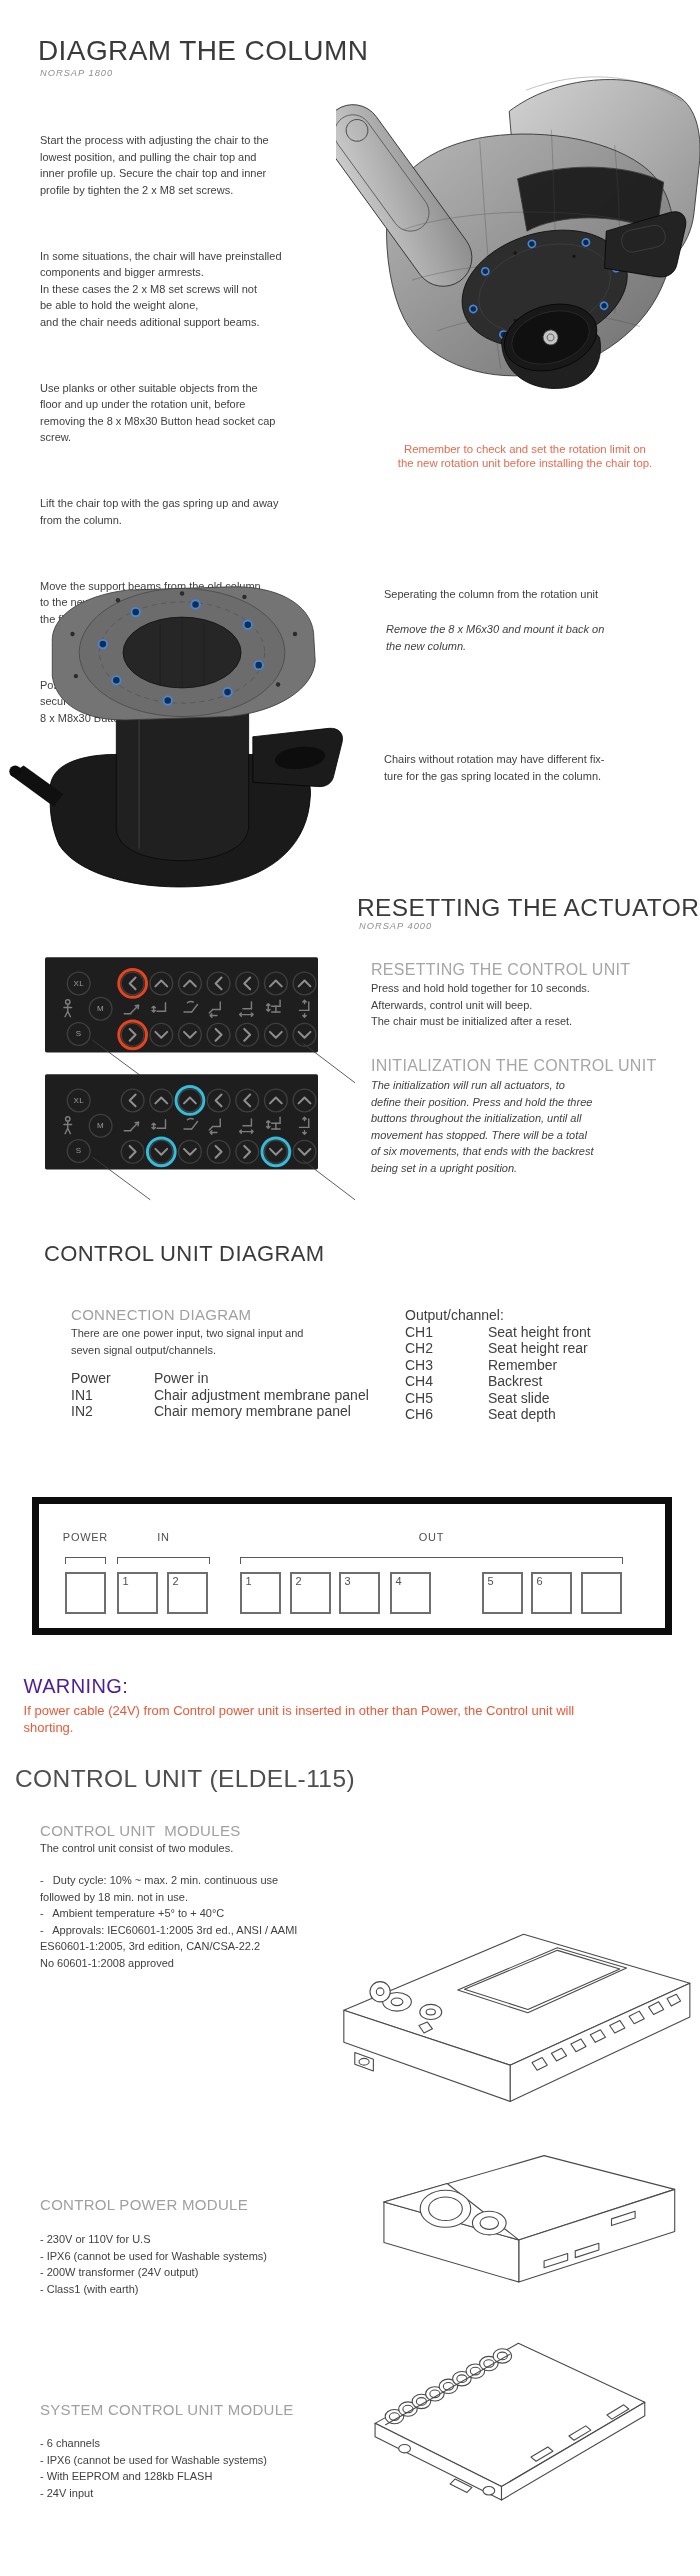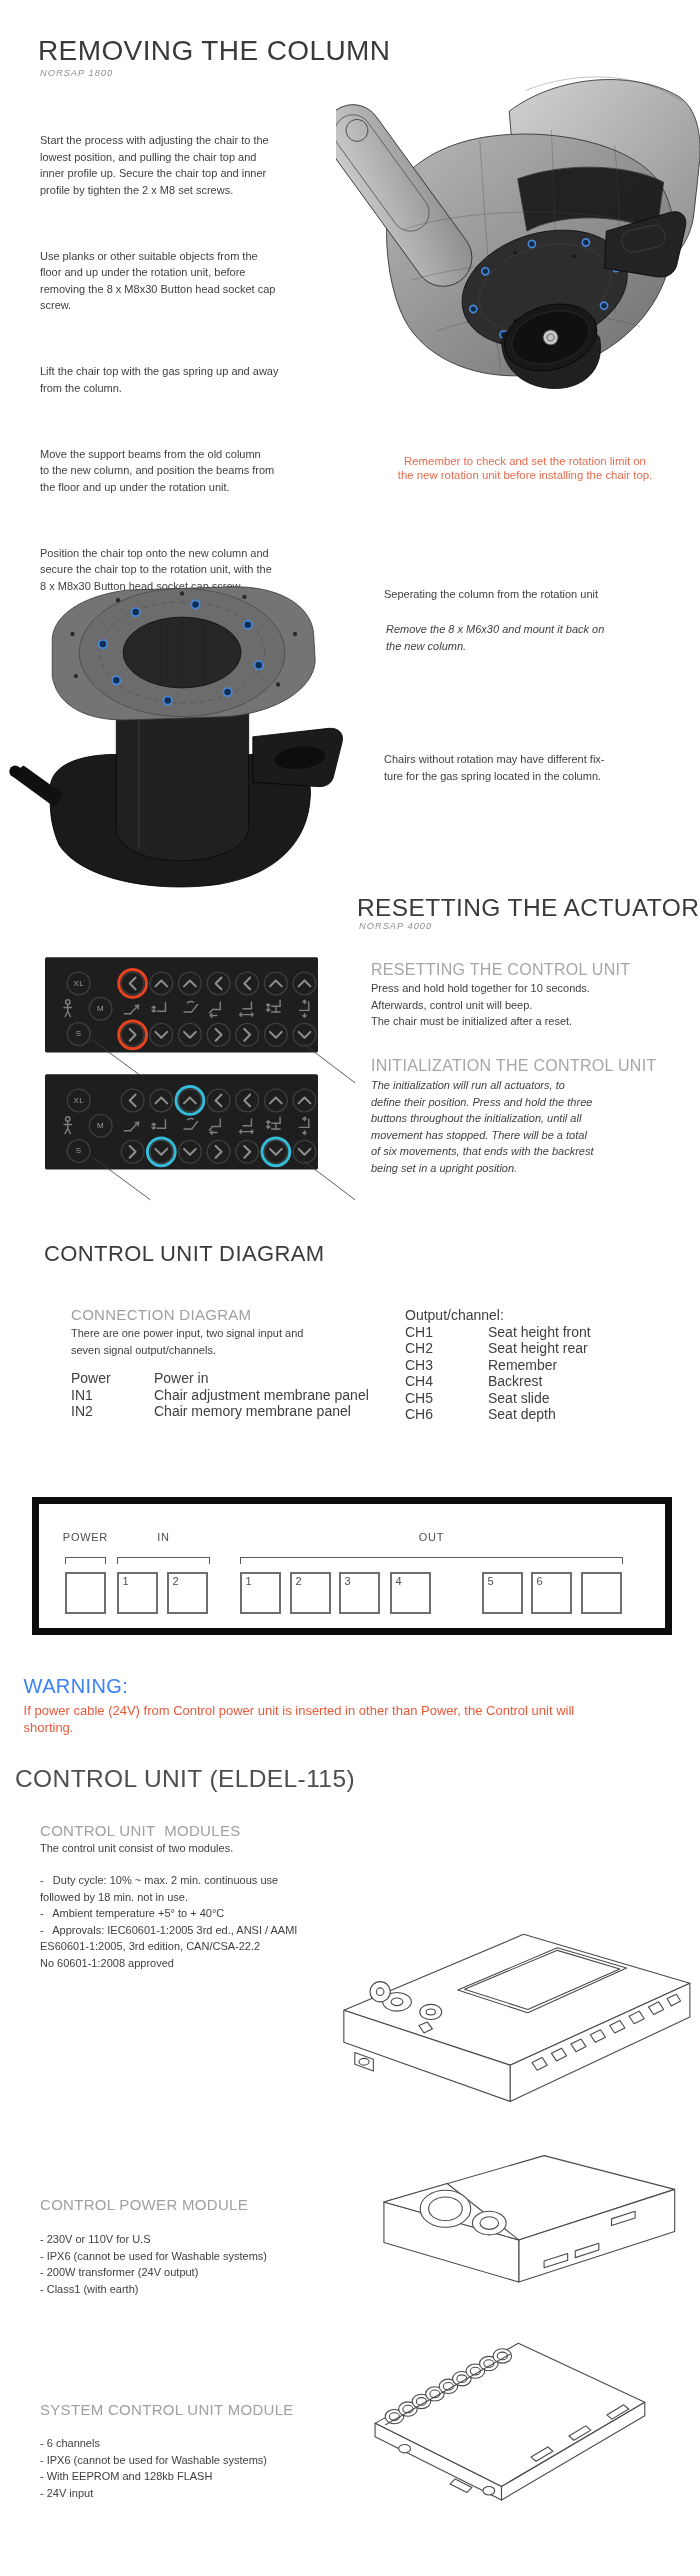--- a/index.html
+++ b/index.html
@@ -8,23 +8,23 @@
   .abs{position:absolute;}
   .h1{font-size:28px;color:#3a3a3a;letter-spacing:0.4px;font-weight:400;white-space:pre;}
   .h1b{font-size:24.5px;color:#3a3a3a;letter-spacing:0.4px;font-weight:400;white-space:pre;}
   .subtitle{font-style:italic;font-size:9.3px;color:#8f8f8f;letter-spacing:1px;white-space:pre;}
   .body{font-size:11px;line-height:16.5px;color:#3f3f3f;white-space:pre-wrap;}
   .body p{margin:0 0 16.5px 0;white-space:pre-wrap;}
   .grayhead{font-size:16px;color:#a6a6a6;letter-spacing:0.3px;white-space:pre;}
   .grayhead2{font-size:15px;color:#a0a0a0;letter-spacing:0.3px;white-space:pre;}
   .bighead2{font-size:22px;color:#3a3a3a;letter-spacing:0.4px;white-space:pre;}
   .sechead{font-size:24.5px;color:#4e4e4e;letter-spacing:0.4px;white-space:pre;}
-  .caption{font-size:11.4px;line-height:14px;color:#e76a4d;text-align:center;white-space:pre-wrap;margin-top:12px;}
+  .caption{font-size:11.4px;line-height:14px;color:#e76a4d;text-align:center;white-space:pre-wrap;}
   .italic{font-style:italic;}
-  .warn-title{font-size:20px;color:#3b82f6;letter-spacing:0.4px;white-space:pre;}
+  .warn-title{font-size:20px;color:#4c1d95;letter-spacing:0.4px;white-space:pre;}
   .warn-body{font-size:13px;line-height:17.3px;color:#e85a3a;white-space:pre-wrap;}
   .io-row{display:flex;font-size:14px;line-height:16.5px;color:#3f3f3f;}
   .io-label{width:83px;flex:0 0 83px;}
   
   #diag-box{left:32px;top:1497px;width:640px;height:138px;border:7.6px solid #0c0c0c;box-sizing:border-box;}
   .diag-inner{position:relative;width:100%;height:100%;}
   .diag-label{position:absolute;top:27px;font-size:11px;color:#4f4f4f;letter-spacing:0.7px;text-align:center;white-space:pre;}
   .bracket{position:absolute;top:53px;height:6.8px;border-top:1.7px solid #5a5a5a;border-left:1.7px solid #5a5a5a;border-right:1.7px solid #5a5a5a;box-sizing:border-box;}
   .port{position:absolute;top:68px;width:41px;height:42px;border:2.5px solid #6e6e6e;box-sizing:border-box;}
   .port span{display:block;font-size:11px;color:#4f4f4f;margin:0.8px 0 0 3.4px;}
@@ -36,28 +36,33 @@
   .hl-o{fill:none;stroke:#e8431f;stroke-width:3.5;}
   .hl-c{fill:none;stroke:#35bcd9;stroke-width:3.5;}
   .leader{stroke:#3f3f3f;stroke-width:1;fill:none;}
   .lineartW{stroke:#4a4a4a;stroke-width:1.3;fill:#ffffff;stroke-linejoin:round;}
 </style>
 </head>
 <body>
 
 <div id="page">
 
-  <div class="abs h1" style="left:38px;top:35px;">REMOVING THE COLUMN</div>
+  <div class="abs h1" style="left:38px;top:35px;">DIAGRAM THE COLUMN</div>
   <div class="abs subtitle" style="left:40px;top:68px;">NORSAP 1800</div>
 
   <div class="abs body" style="left:40px;top:99px;width:312px;">
     <p>Start the process with adjusting the chair to the
 lowest position, and pulling the chair top and
 inner profile up. Secure the chair top and inner
 profile by tighten the 2 x M8 set screws.</p>
+    <p>In some situations, the chair will have preinstalled
+components and bigger armrests.
+In these cases the 2 x M8 set screws will not
+be able to hold the weight alone,
+and the chair needs aditional support beams.</p>
     <p>Use planks or other suitable objects from the
 floor and up under the rotation unit, before
 removing the 8 x M8x30 Button head socket cap
 screw.</p>
     <p>Lift the chair top with the gas spring up and away
 from the column.</p>
     <p>Move the support beams from the old column
 to the new column, and position the beams from
 the floor and up under the rotation unit.</p>
     <p>Position the chair top onto the new column and

